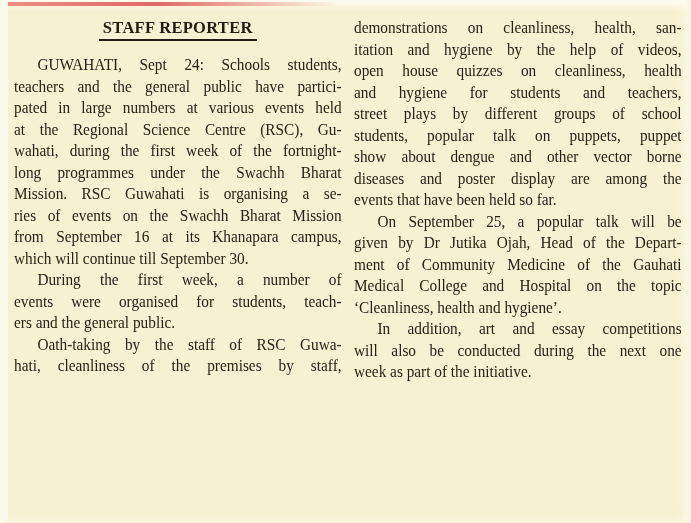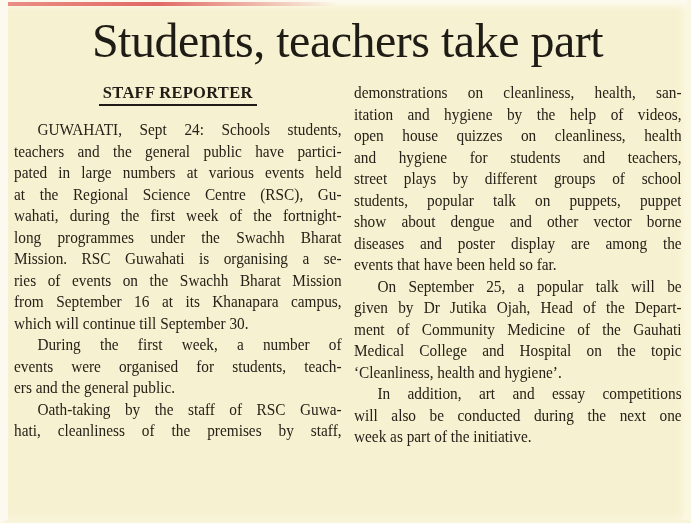--- a/index.html
+++ b/index.html
@@ -76,21 +76,20 @@
   .line.just { text-align: justify; text-align-last: justify; }
   .line.indent { text-indent: 26px; }
 </style>
 </head>
 <body>
 
 <div class="clipping">
   <div class="red-line"></div>
 
   <h1 class="headline">
-    <span class="hl-line">Students, teachers take part</span>
   </h1>
 
   <div class="columns">
     <div class="col">
       <div class="byline">
         <span class="byline-text">STAFF REPORTER</span>
       </div>
       <div class="col-body">
           <div class="para">
             <div class="line just indent">GUWAHATI, Sept 24: Schools students,</div>

